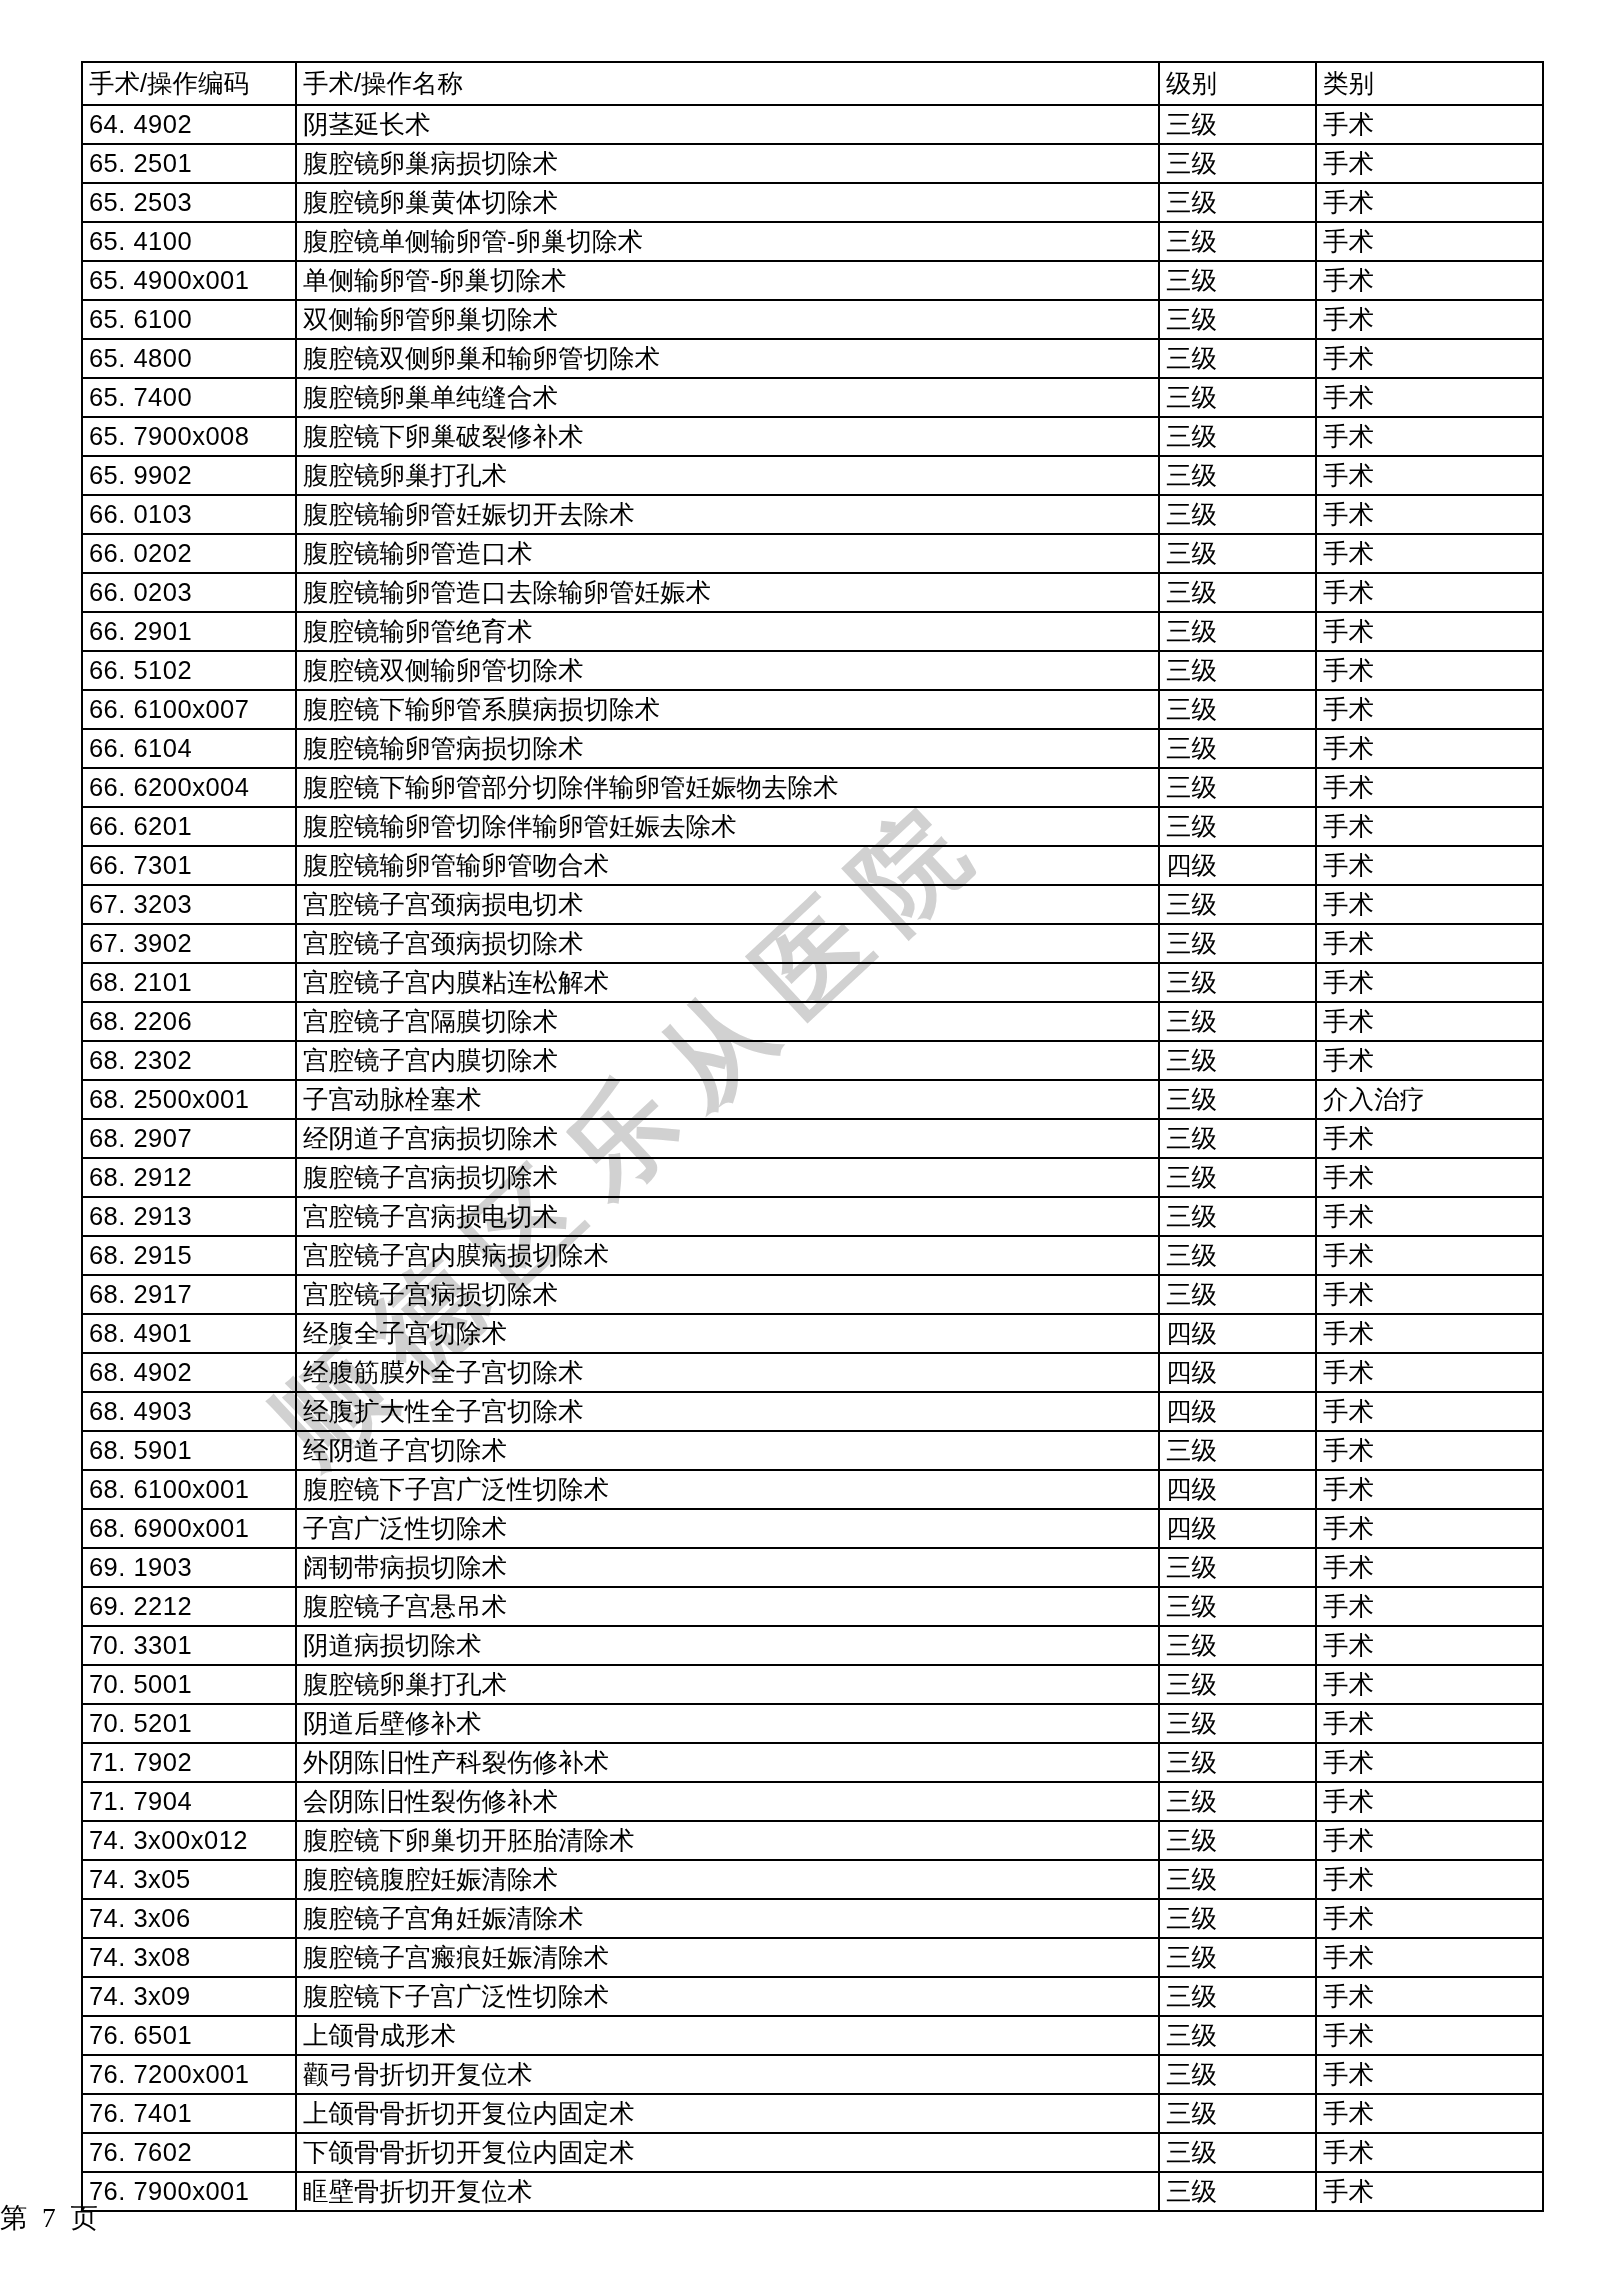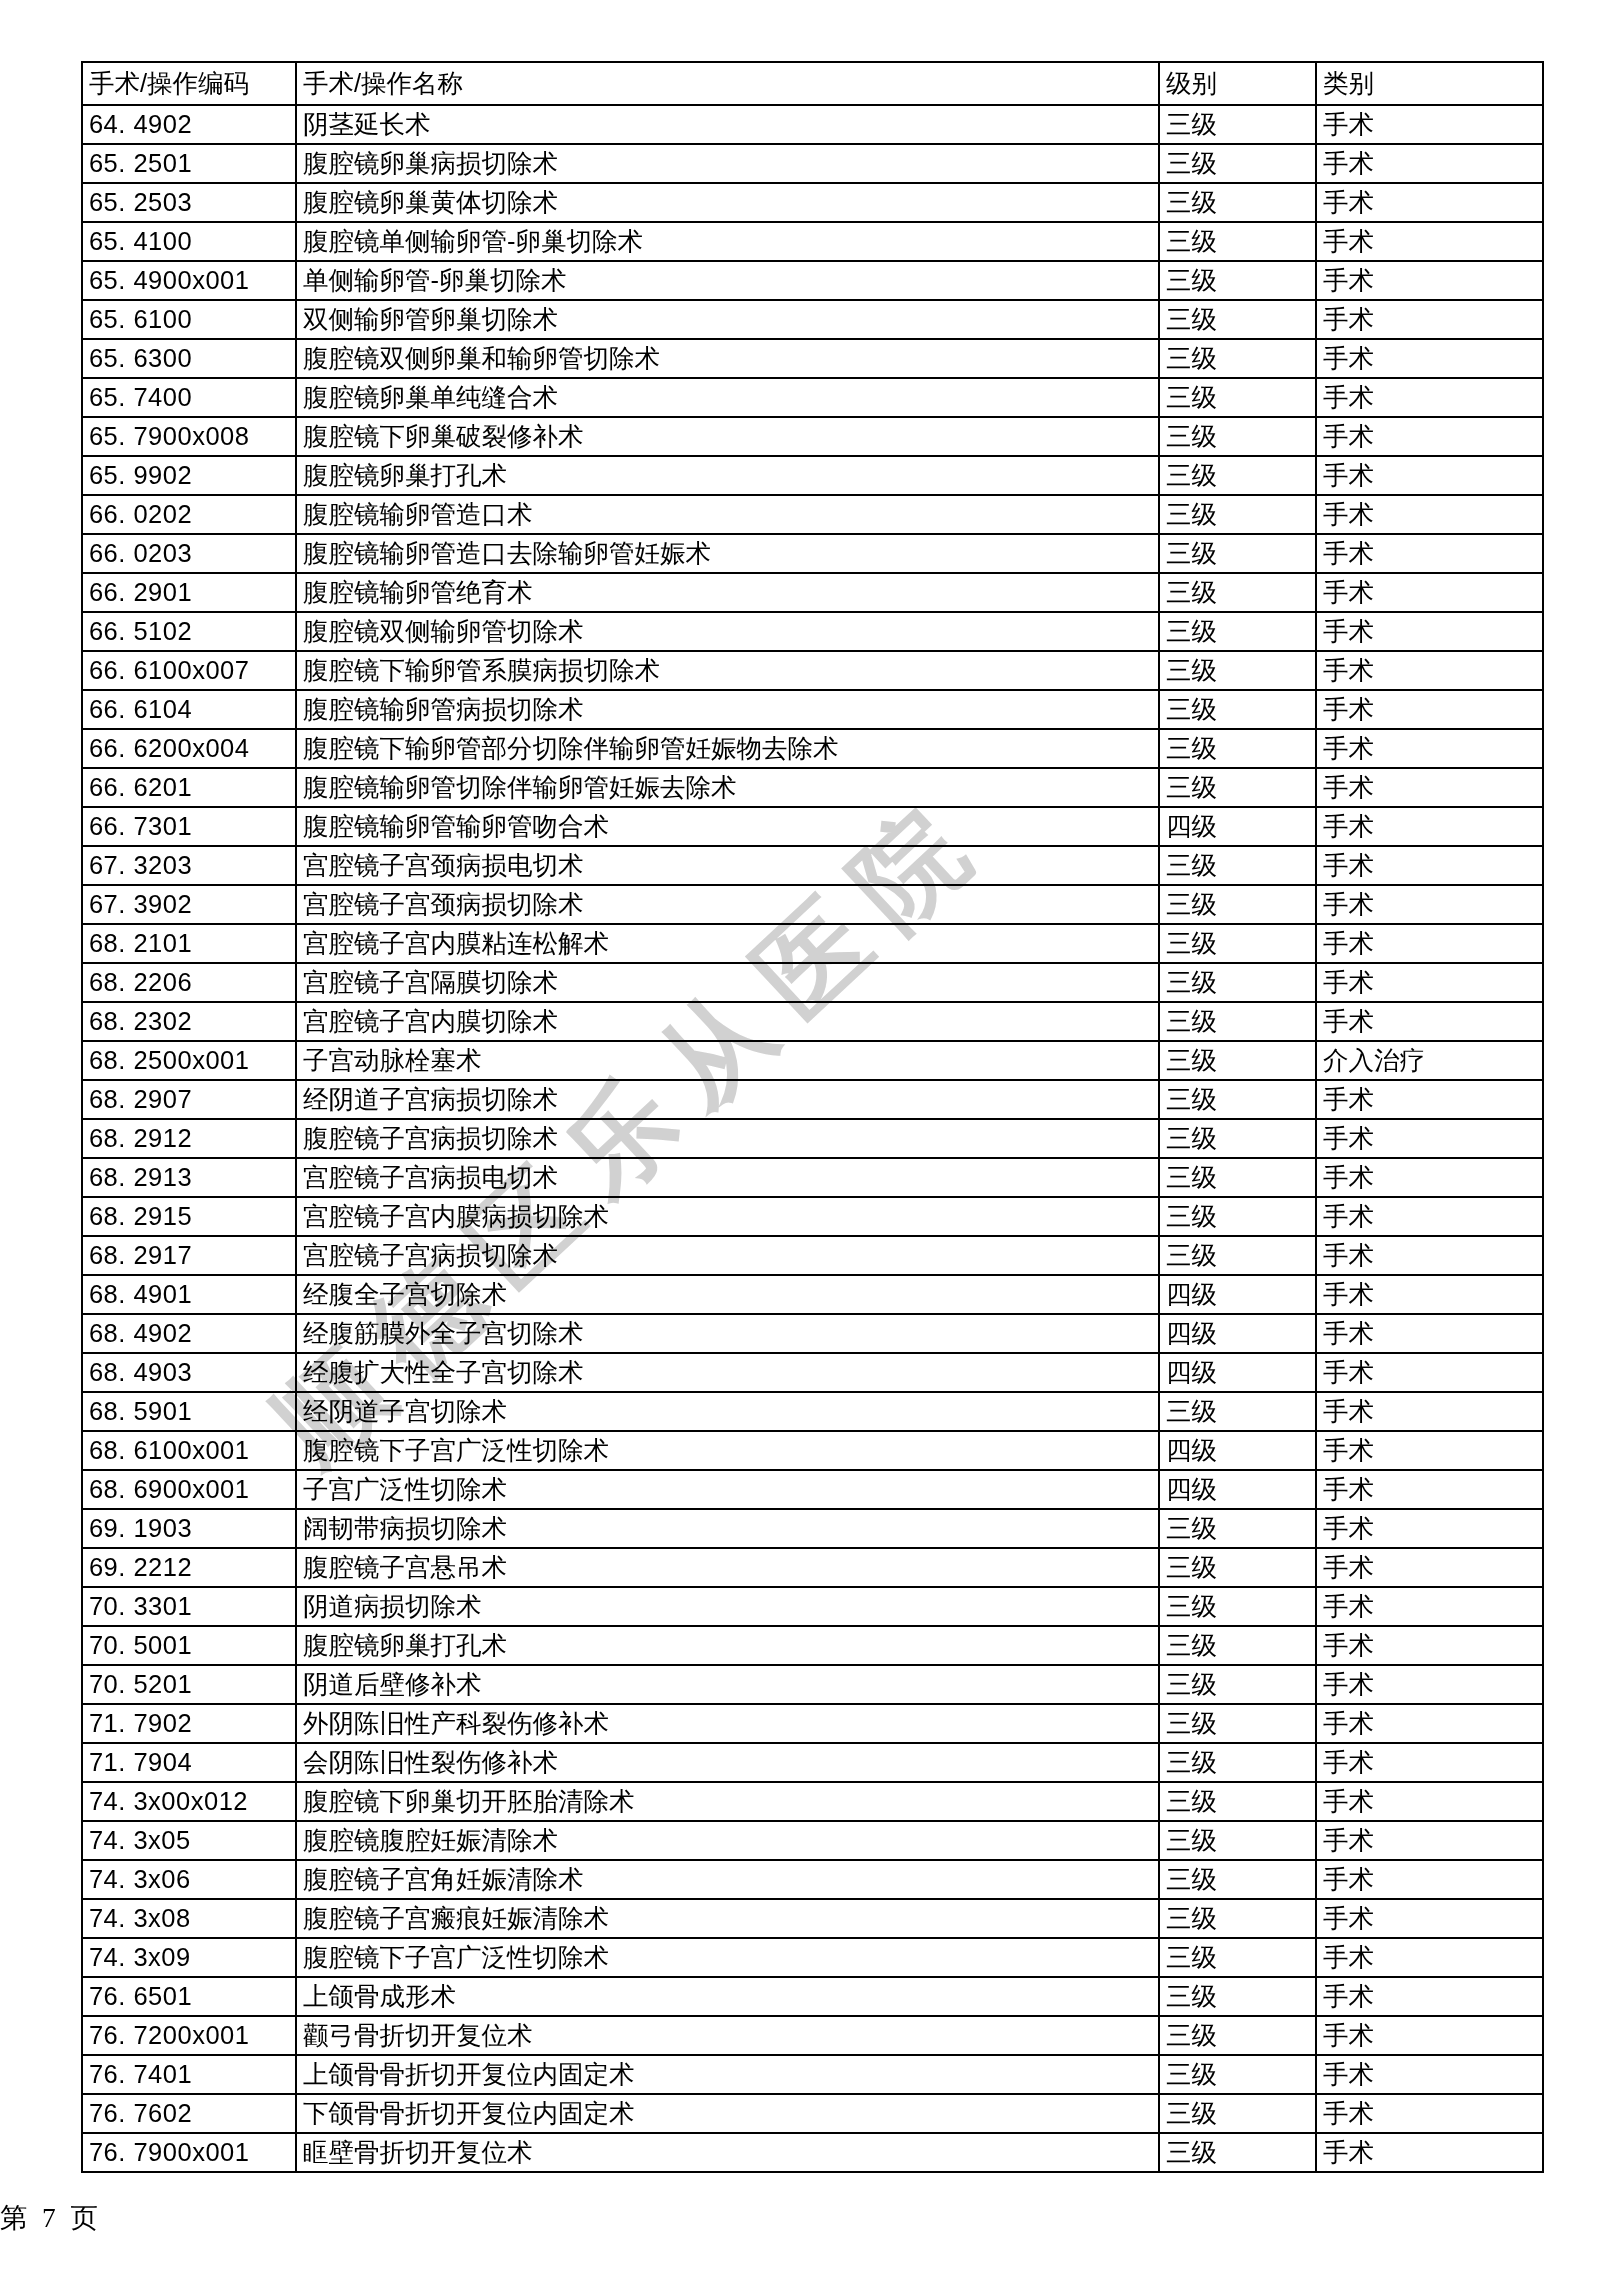--- a/index.html
+++ b/index.html
@@ -166,40 +166,46 @@
             <td>三级</td>
             <td>手术</td>
           </tr>
           <tr>
             <td class="cell-code">65. 6100</td>
             <td>双侧输卵管卵巢切除术</td>
             <td>三级</td>
             <td>手术</td>
           </tr>
           <tr>
-            <td class="cell-code">65. 6300</td>
+            <td class="cell-code">65. 4800</td>
             <td>腹腔镜双侧卵巢和输卵管切除术</td>
             <td>三级</td>
             <td>手术</td>
           </tr>
           <tr>
             <td class="cell-code">65. 7400</td>
             <td>腹腔镜卵巢单纯缝合术</td>
             <td>三级</td>
             <td>手术</td>
           </tr>
           <tr>
             <td class="cell-code">65. 7900x008</td>
             <td>腹腔镜下卵巢破裂修补术</td>
             <td>三级</td>
             <td>手术</td>
           </tr>
           <tr>
             <td class="cell-code">65. 9902</td>
             <td>腹腔镜卵巢打孔术</td>
+            <td>三级</td>
+            <td>手术</td>
+          </tr>
+          <tr>
+            <td class="cell-code">66. 0103</td>
+            <td>腹腔镜输卵管妊娠切开去除术</td>
             <td>三级</td>
             <td>手术</td>
           </tr>
           <tr>
             <td class="cell-code">66. 0202</td>
             <td>腹腔镜输卵管造口术</td>
             <td>三级</td>
             <td>手术</td>
           </tr>
           <tr>

